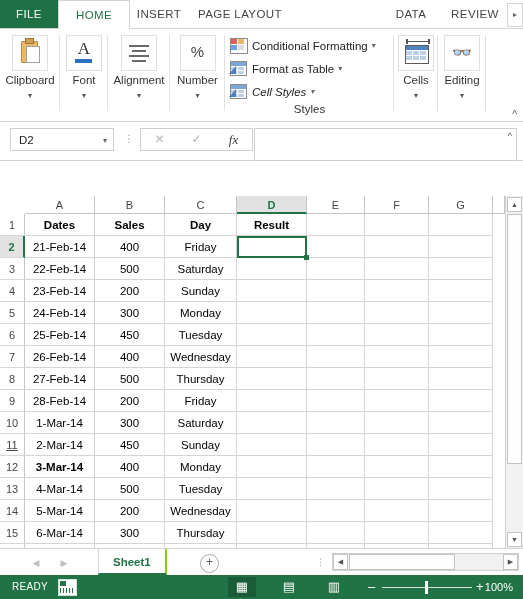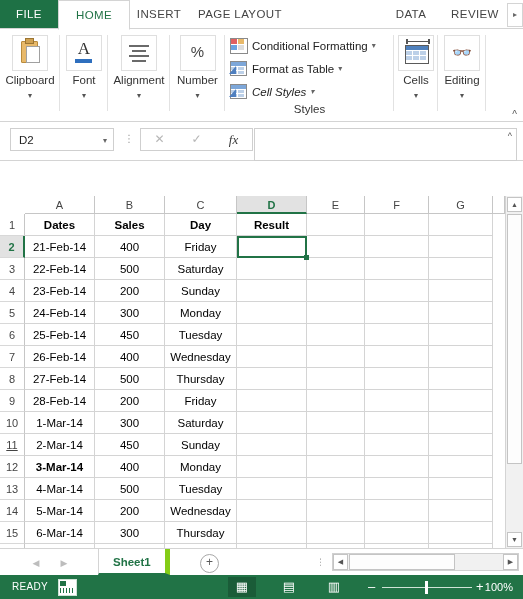--- a/index.html
+++ b/index.html
@@ -141,21 +141,21 @@
   .vsb .arr.up{top:1px;}
   .vsb .arr.dn{bottom:1px;}
   .vsb .thumb{position:absolute;left:1px;top:18px;width:15px;height:250px;background:#fdfdfd;border:1px solid #c4c4c4;box-sizing:border-box;}
 
   
   .sheetbar{position:absolute;left:0;top:548px;width:523px;height:27px;background:#fff;border-top:1px solid #d4d4d4;}
   .navarrow{position:absolute;top:6px;width:16px;height:16px;text-align:center;line-height:16px;font-size:9px;color:#bdbdbd;}
   .sheettab{
     position:absolute;left:98px;top:0;height:26px;line-height:26px;padding:0 14px;
     font-size:11.5px;font-weight:bold;color:#217346;background:#fff;
-    border-left:1px solid #d4d4d4;border-right:5px solid #84cc16;
+    border-left:1px solid #d4d4d4;border-right:2px solid #84cc16;
     border-bottom:2px solid #217346;box-sizing:border-box;
   }
   .addsheet{position:absolute;left:200px;top:5px;width:17px;height:17px;border:1px solid #a8a8a8;border-radius:50%;
             text-align:center;line-height:15px;font-size:12px;color:#5a5a5a;}
   .sbdots{position:absolute;left:316px;top:8px;font-size:9px;color:#9a9a9a;line-height:10px;}
   .hsb{position:absolute;left:332px;top:4px;right:4px;height:18px;background:#f1f1f1;border:1px solid #d0d0d0;box-sizing:border-box;}
   .hsb .arr{position:absolute;top:0;width:15px;height:16px;background:#fff;border:1px solid #c4c4c4;box-sizing:border-box;
             text-align:center;line-height:14px;font-size:7px;color:#555;}
   .hsb .arr.lf{left:0;}
   .hsb .arr.rt{right:0;}

